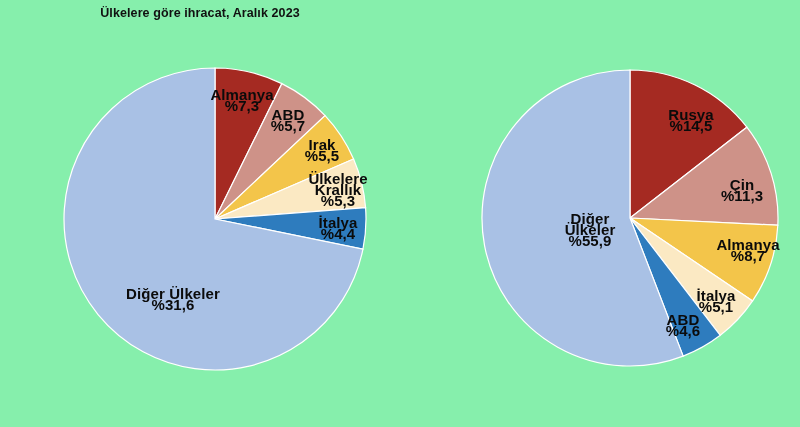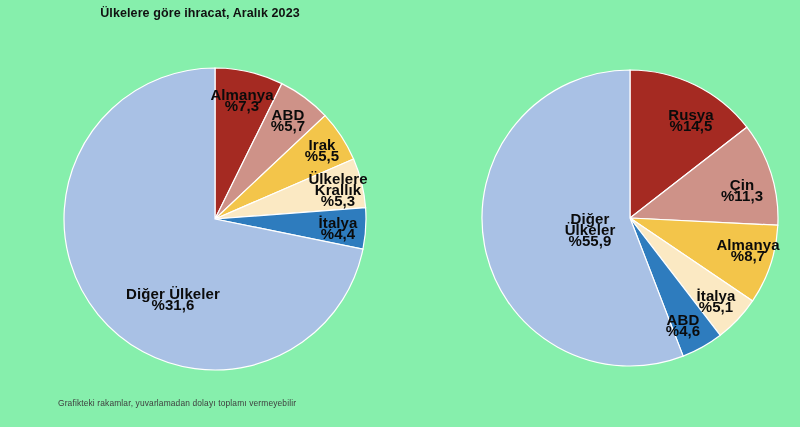--- a/index.html
+++ b/index.html
@@ -127,15 +127,14 @@
         <span class="ln">ABD</span>
         <span class="ln">%4,6</span>
       </div>
       <div class="slice-label" style="left: 590px; top: 230px;">
         <span class="ln">Diğer</span>
         <span class="ln">Ülkeler</span>
         <span class="ln">%55,9</span>
       </div>
     </div>
 
-  <div id="footnote">Grafikteki rakamlar, yuvarlamadan dolayı toplamı vermeyebilir</div>
 
 </div>
 
 </body></html>

